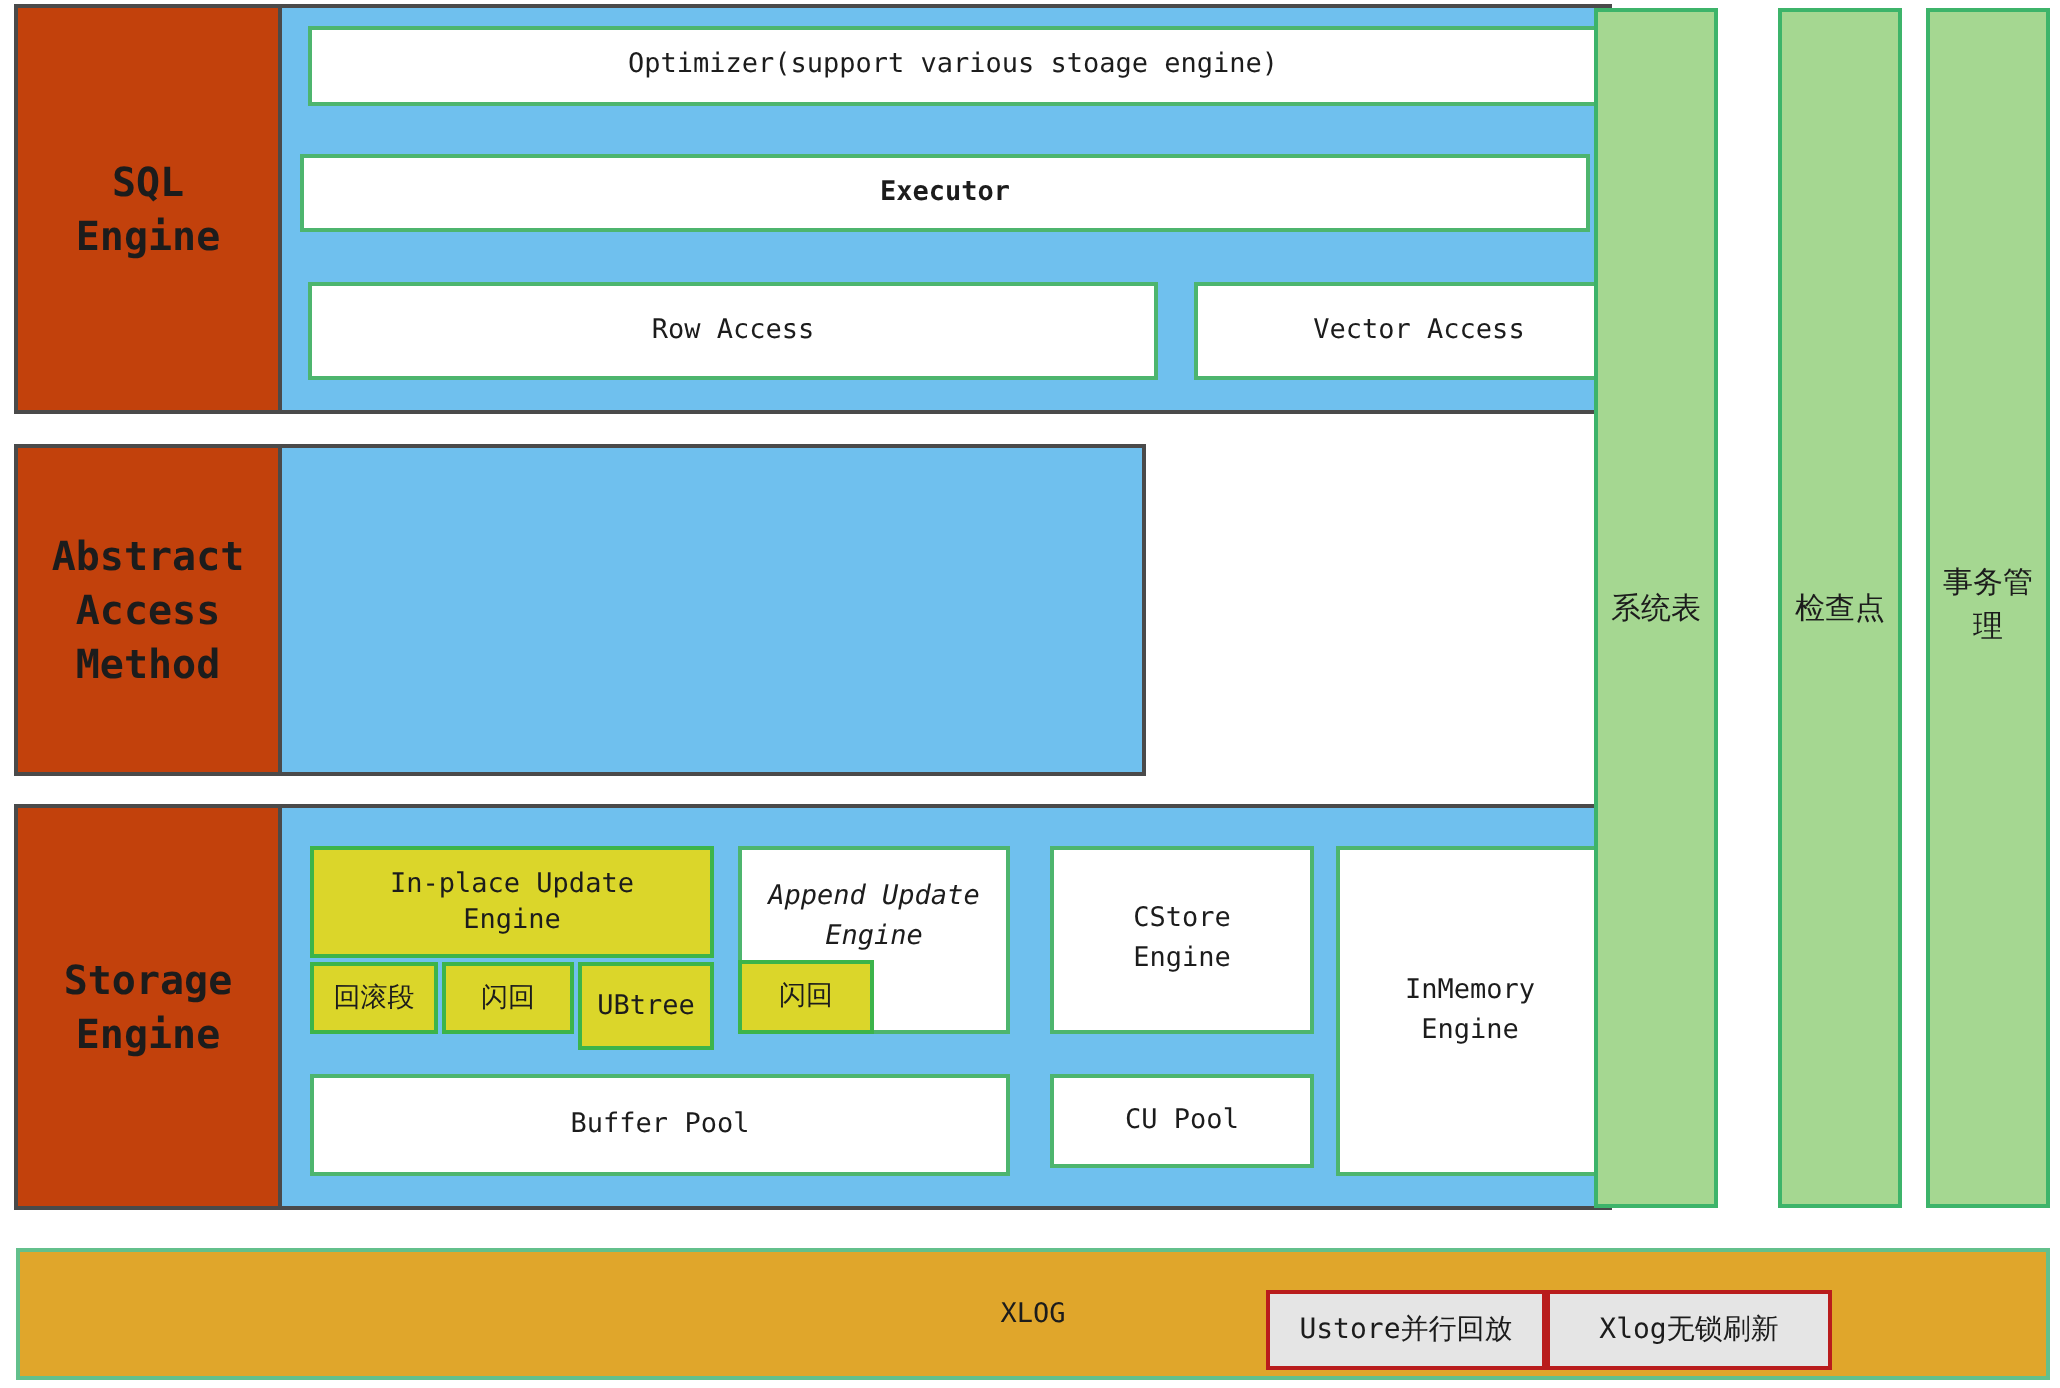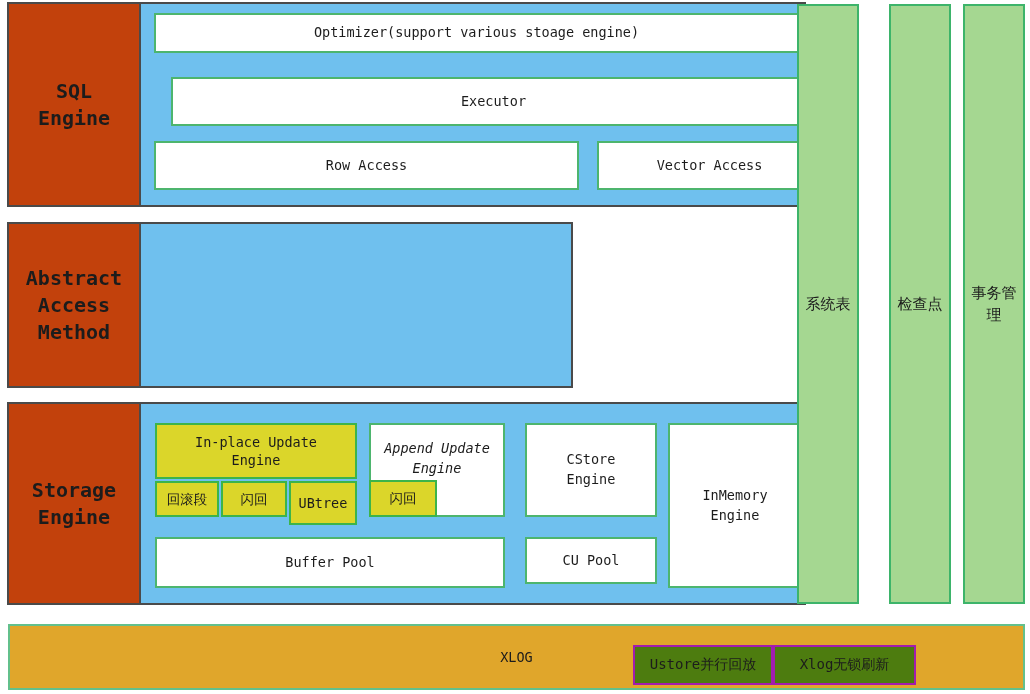--- a/index.html
+++ b/index.html
@@ -32,36 +32,36 @@
   }
   .xlog-bar{
     position:absolute;left:8px;top:624px;width:1017px;height:66px;background:#e0a62b;
     border:2px solid #63c08c;box-sizing:border-box;
   }
   .xlog-label{
     position:absolute;inset:0;display:flex;align-items:center;justify-content:center;
     font-size:13.5px;
   }
   .xlog-ybox{
-    position:absolute;top:19px;height:40px;background:#4d7c0f;border:2px solid #a21caf;
+    position:absolute;top:19px;height:40px;background:#e5e5e5;border:2px solid #b91c1c;
     box-sizing:border-box;display:flex;align-items:center;justify-content:center;
     font-size:14px;
   }
 </style>
 </head>
 <body>
 
 <div class="stage">
 
   <div class="section" style="left:7px;top:2px;width:799px;height:205px;">
     <div class="section-label">SQL
 Engine</div>
     <div class="section-body">
       <div class="wbox" style="left:13px;top:9px;width:645px;height:40px;">Optimizer(support various stoage engine)</div>
-      <div class="wbox" style="left:30px;top:73px;width:645px;height:49px;">Executor</div>
+      <div class="wbox" style="left:9px;top:73px;width:645px;height:39px;font-weight:bold;">Executor</div>
       <div class="wbox" style="left:13px;top:137px;width:425px;height:49px;">Row Access</div>
       <div class="wbox" style="left:456px;top:137px;width:225px;height:49px;">Vector Access</div>
     </div>
   </div>
 
   <div class="section" style="left:7px;top:222px;width:566px;height:166px;">
     <div class="section-label">Abstract
 Access
 Method</div>
   </div>
@@ -82,21 +82,21 @@
       <div class="wbox" style="left:384px;top:19px;width:132px;height:94px;">CStore
 Engine</div>
       <div class="wbox" style="left:384px;top:133px;width:132px;height:47px;">CU Pool</div>
       <div class="wbox" style="left:527px;top:19px;width:134px;height:165px;">InMemory
 Engine</div>
     </div>
   </div>
 
   <div class="pillar" style="left:797px;">系统表</div>
   <div class="pillar" style="left:889px;">检查点</div>
-  <div class="pillar" style="left:963px;">事务管理</div>
+  <div class="pillar" style="left:963px;font-family:Liberation Mono, monospace;">事务管理</div>
 
   <div class="xlog-bar">
     <div class="xlog-label">XLOG</div>
     <div class="xlog-ybox" style="left:623px;width:140px;">Ustore并行回放</div>
     <div class="xlog-ybox" style="left:763px;width:143px;">Xlog无锁刷新</div>
   </div>
 
 </div>
 
 </body></html>

